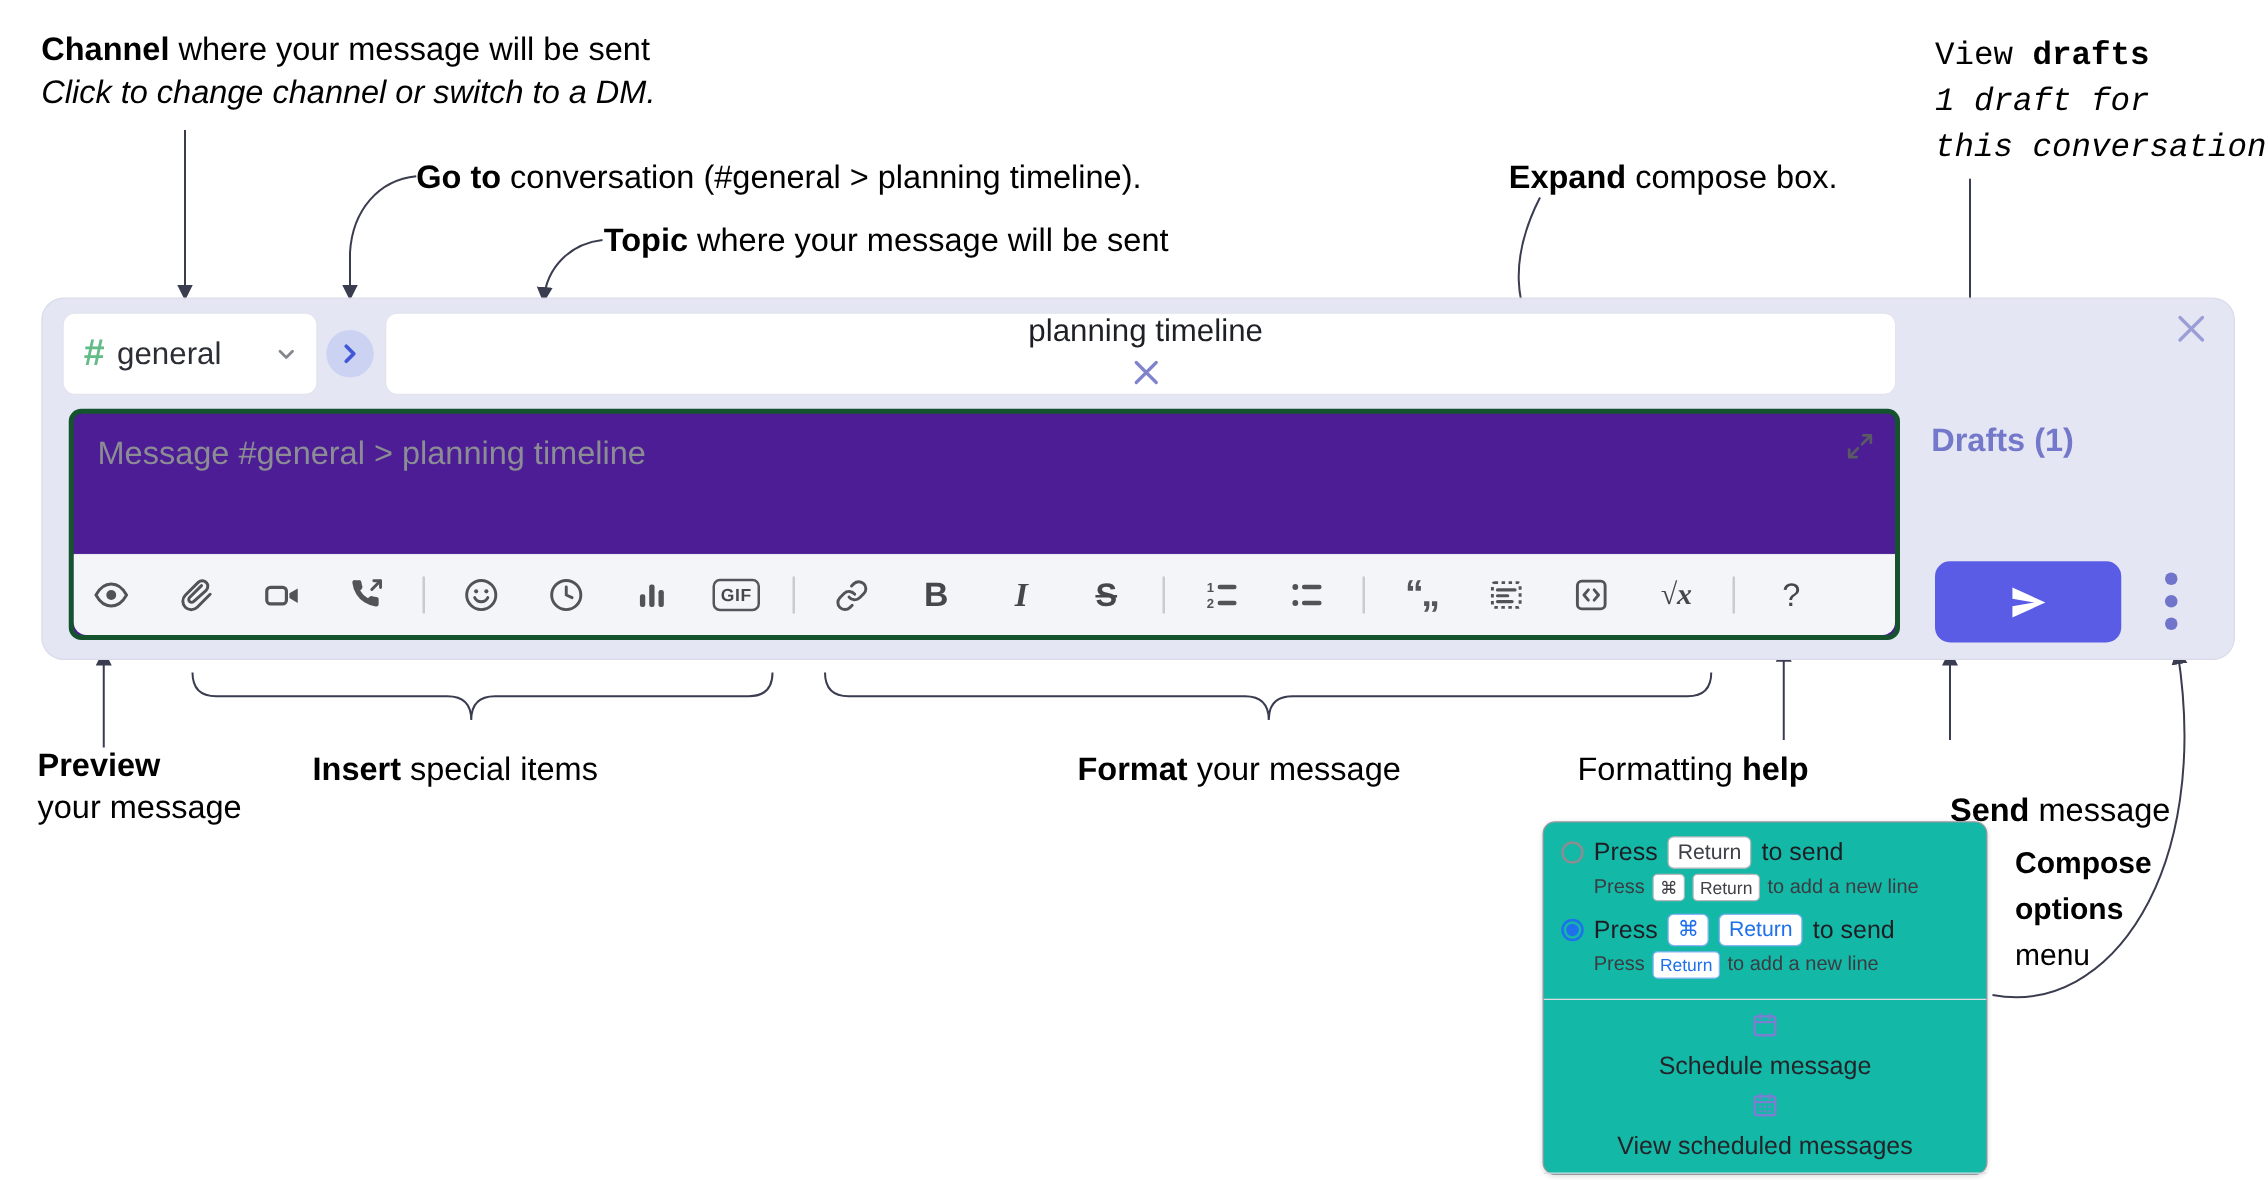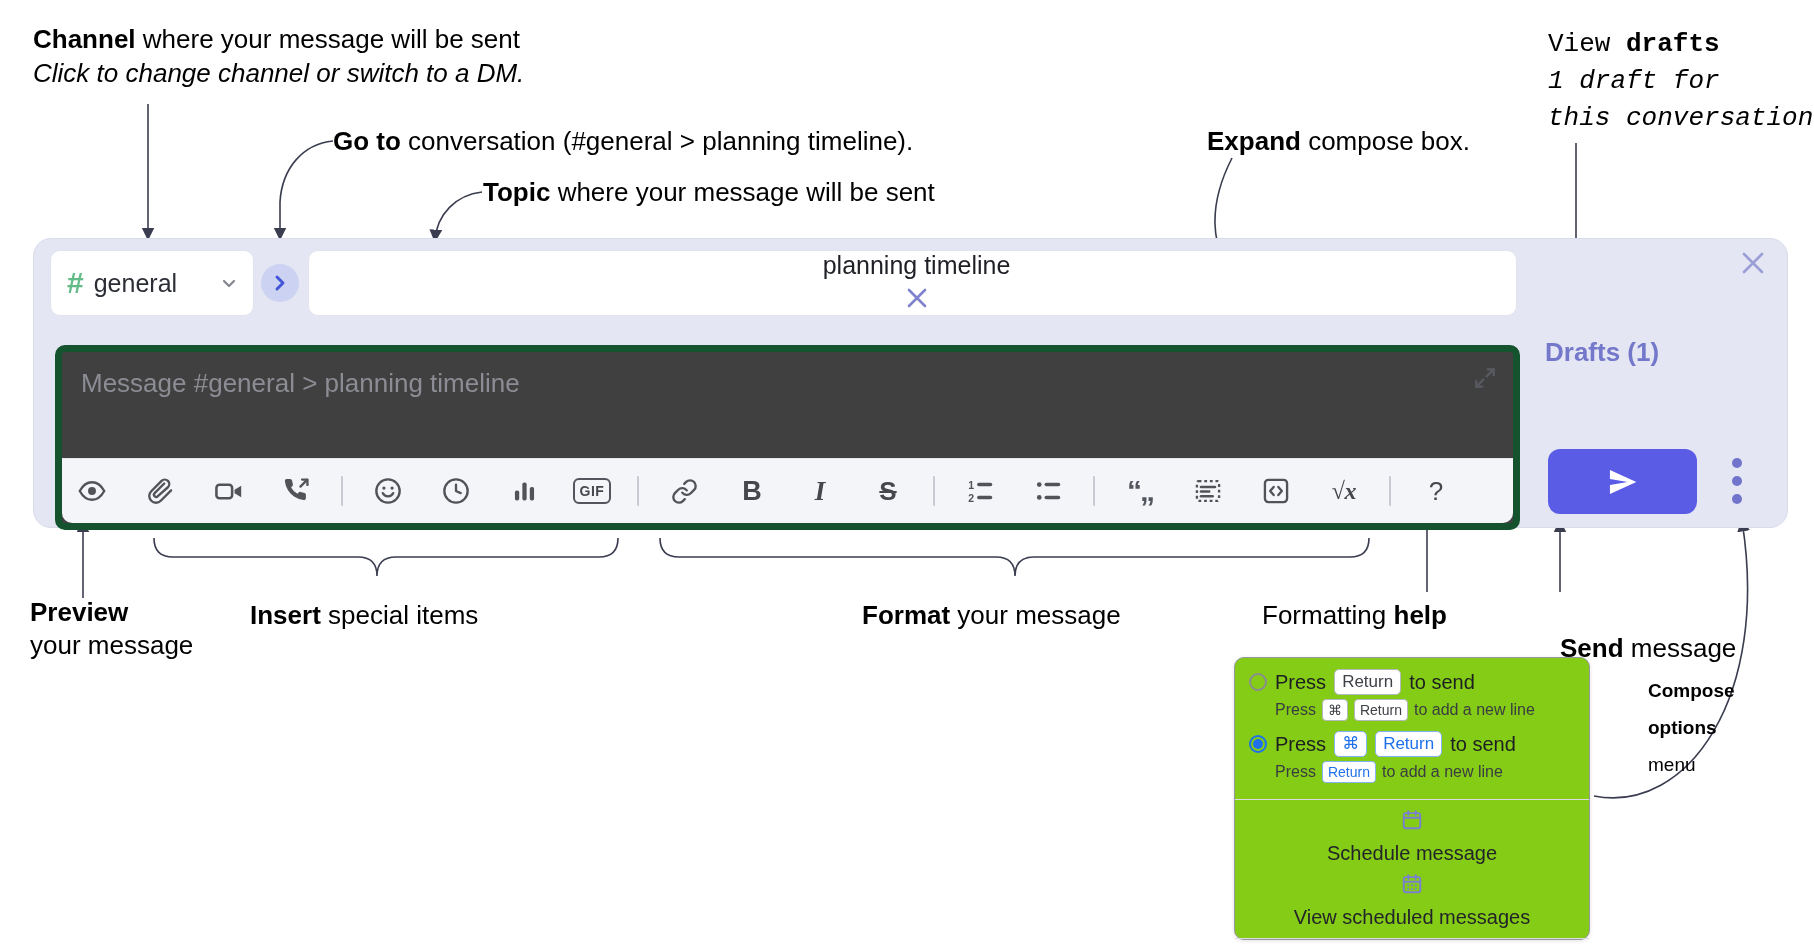--- a/index.html
+++ b/index.html
@@ -16,22 +16,22 @@
         border:1px solid #e2e3ee;border-radius:10px;box-sizing:border-box;
         display:flex;align-items:center;padding:0 14px 0 16px;cursor:pointer;}
   .pill .hash{font-size:30px;font-weight:bold;color:#63bc87;margin-right:10px;}
   .pill .name{font-size:25px;color:#2c2e36;flex:1;}
   .goto-btn{position:absolute;left:261px;top:264px;width:38px;height:38px;border-radius:50%;
         background:#ccd2f1;display:flex;align-items:center;justify-content:center;}
   .topic{position:absolute;left:308px;top:250px;width:1209px;height:66px;background:#fff;
         border:1px solid #e2e3ee;border-radius:10px;box-sizing:border-box;display:flex;
         align-items:center;padding:0 18px 0 26px;font-size:25px;color:#1e2026;flex-direction:column;}
   .topic .val{flex:1;}
-  .msgbox{position:absolute;left:55px;top:345px;width:1465px;height:185px;background:#404040;
-        border:7px solid #14532d;border-radius:10px;box-sizing:border-box;}
+  .msgbox{position:absolute;left:55px;top:327px;width:1465px;height:185px;background:#4c1d95;
+        border:4px solid #14532d;border-radius:10px;box-sizing:border-box;}
   .placeholder{position:absolute;left:19px;top:16px;font-size:26px;color:#8c8d94;}
   .expand-btn{position:absolute;right:14px;top:12px;width:28px;height:28px;display:flex;
         align-items:center;justify-content:center;}
   .toolbar{position:absolute;left:0;right:0;bottom:0;height:65px;background:#f4f5f8;
         border-top:1px solid #e7e8ee;border-radius:0 0 10px 10px;display:flex;
         align-items:center;gap:22px;padding-left:7px;box-sizing:border-box;}
   .tbi{width:46px;height:40px;display:flex;align-items:center;justify-content:center;
         color:#515359;flex:0 0 auto;cursor:pointer;}
   .tdiv{width:2px;height:30px;background:#c9cbd2;border-radius:1px;flex:0 0 auto;}
   .tb-b{font-size:27px;font-weight:bold;color:#45474d;}
@@ -44,21 +44,21 @@
   .tb-help{font-size:26px;color:#45474d;}
   .drafts{position:absolute;left:1545px;top:337px;font-size:26px;font-weight:600;color:#7478ca;cursor:pointer;}
   .send-btn{position:absolute;left:1548px;top:449px;width:149px;height:65px;border-radius:12px;
         background:#5a5ce6;display:flex;align-items:center;justify-content:center;cursor:pointer;}
   .dots{position:absolute;left:1732px;top:458px;display:flex;flex-direction:column;gap:8px;cursor:pointer;}
   .dots span{width:10px;height:10px;border-radius:50%;background:#7074ca;}
   .close-x{position:absolute;left:1736px;top:246px;width:34px;height:34px;display:flex;
         align-items:center;justify-content:center;cursor:pointer;}
   .clear-x{width:34px;height:34px;display:flex;align-items:center;justify-content:center;cursor:pointer;}
   
-  .popup{position:absolute;left:1234px;top:657px;width:356px;background:#84cc16;
+  .popup{position:absolute;left:1234px;top:657px;width:356px;background:#14b8a6;
         border:1.5px solid #97979f;border-radius:10px;box-sizing:border-box;
         box-shadow:0 1px 4px rgba(0,0,0,.12);font-size:20px;color:#1d1e23;}
   .opt-section{padding:11px 14px 6px;}
   .opt-main{display:flex;align-items:center;gap:8px;}
   .radio{width:18px;height:18px;border:2px solid #8b8d92;border-radius:50%;box-sizing:border-box;flex:0 0 auto;cursor:pointer;}
   .radio.sel{border-color:#1e71eb;position:relative;}
   .radio.sel::after{content:"";position:absolute;left:2px;top:2px;width:10px;height:10px;
         border-radius:50%;background:#1e71eb;}
   .key{border:1.5px solid #b6b7bd;border-radius:5px;padding:0 7px;font-size:17px;line-height:24px;
         color:#3f4147;background:#fff;}
@@ -314,21 +314,21 @@
   </div>
   <div class="ann" style="left:862px;top:598px;">
     <span class="b">Format</span><span> your message</span>
   </div>
   <div class="ann" style="left:1262px;top:598px;">
     <span>Formatting </span><span class="b">help</span>
   </div>
   <div class="ann" style="left:1560px;top:598px;margin-top:33px;">
     <span class="b">Send</span><span> message</span>
   </div>
-  <div class="ann" style="left:1612px;top:672px;font-size:19px;line-height:37px;margin-left:36px;">
+  <div class="ann" style="left:1612px;top:672px;font-size:24px;line-height:37px;">
     <div class="b">Compose</div>
     <div class="b">options</div>
     <div>menu</div>
   </div>
 
   <div class="popup">
     <div class="opt-section">
       <div class="opt-main">
         <span class="radio"></span>
         <span>Press</span>

